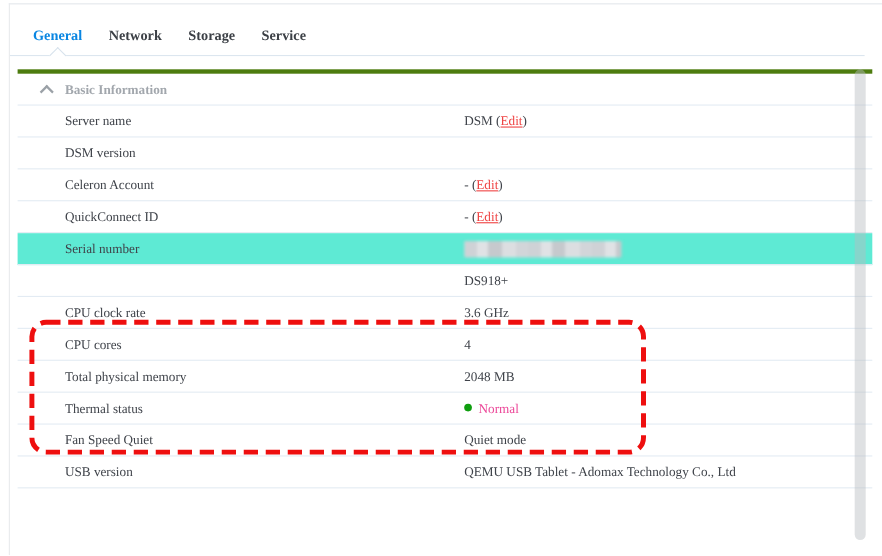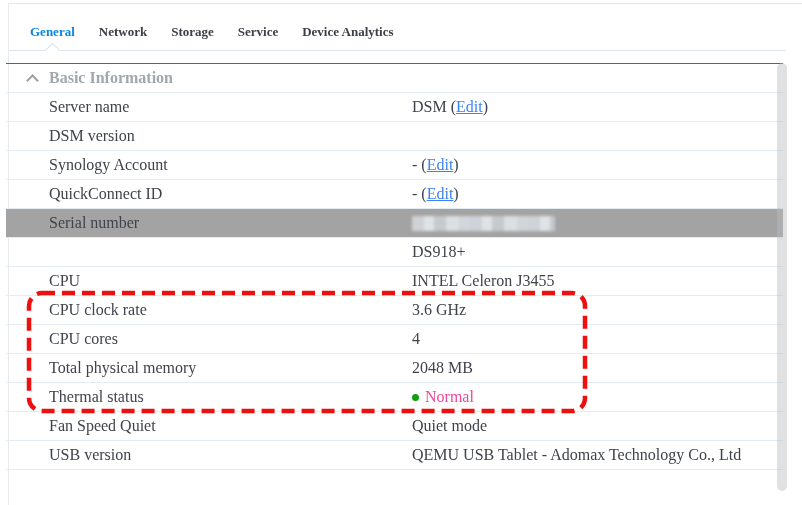--- a/index.html
+++ b/index.html
@@ -16,31 +16,31 @@
   .tabbar{position:absolute;left:30px;top:24px;display:flex;gap:24px;font-size:13px;font-weight:bold;color:#3c4046;}
   .tab{cursor:pointer;white-space:nowrap;}
   .tab.active{color:#0986e2;}
   .tab-divider{position:absolute;left:9px;top:50px;width:777px;height:1px;background:#dce6ef;}
   .tab-notch{
     position:absolute;left:47px;top:45px;width:10px;height:10px;background:#ffffff;
     border-left:1px solid #d7e2ec;border-top:1px solid #d7e2ec;transform:rotate(45deg);z-index:2;
   }
 
   
-  .table{position:absolute;left:6px;top:63px;width:777px;border-top:1px solid #4d7c0f;font-size:16px;color:#3f434a;}
+  .table{position:absolute;left:16px;top:63px;width:777px;border-top:4px solid #4d7c0f;font-size:12px;color:#3f434a;}
   .row{position:relative;height:29px;box-sizing:border-box;border-bottom:1px solid #e3ebf3;line-height:28px;white-space:nowrap;}
-  .row.hovered{background:#a3a3a3;padding-left:32px;}
+  .row.hovered{background:#5eead4;padding-left:32px;}
   .row .label{position:absolute;left:43px;top:0;}
   .row .value{position:absolute;left:406px;top:0;}
   .row.section .label{left:43px;font-weight:bold;color:#a2a7ad;}
   .caret{
     position:absolute;left:22px;top:12px;width:7px;height:7px;
     border-left:2px solid #9ba1a7;border-top:2px solid #9ba1a7;transform:rotate(45deg);
   }
-  .edit-link{color:#3b82f6;text-decoration:underline;cursor:pointer;}
+  .edit-link{color:#ef4444;text-decoration:underline;cursor:pointer;}
   .status-dot{display:inline-block;width:7px;height:7px;border-radius:50%;background:#0f9e0f;margin-right:6px;vertical-align:1px;}
   .status-text{color:#ec4899;}
   .redacted{
     display:inline-block;width:143px;height:15px;margin-top:7px;vertical-align:top;border-radius:1px;
     background:repeating-linear-gradient(90deg,#cfd2d6 0 12px,#e0e2e5 12px 22px,#c6c9cd 22px 34px,#dcdee1 34px 47px,#d2d5d9 47px 58px);
     filter:blur(1.6px);
   }
 
   
   .scroll-thumb{
@@ -57,21 +57,20 @@
 <div class="canvas">
 
   <div class="edge-top"></div>
   <div class="edge-left"></div>
 
   <div class="tabbar">
     <div class="tab active">General</div>
     <div class="tab">Network</div>
     <div class="tab">Storage</div>
     <div class="tab">Service</div>
-    <div class="tab">Device Analytics</div>
   </div>
   <div class="tab-divider"></div>
   <div class="tab-notch"></div>
 
   <div class="table">
 
     <div class="row section">
       <span class="caret"></span>
       <span class="label">Basic Information</span>
     </div>
@@ -79,43 +78,39 @@
     <div class="row">
       <span class="label">Server name</span>
       <span class="value"><span>DSM (</span><a class="edit-link">Edit</a><span>)</span></span>
     </div>
 
     <div class="row">
       <span class="label">DSM version</span>
     </div>
 
     <div class="row">
-      <span class="label">Synology Account</span>
+      <span class="label">Celeron Account</span>
       <span class="value"><span>- (</span><a class="edit-link">Edit</a><span>)</span></span>
     </div>
 
     <div class="row">
       <span class="label">QuickConnect ID</span>
       <span class="value"><span>- (</span><a class="edit-link">Edit</a><span>)</span></span>
     </div>
 
 
     <div class="row hovered">
       <span class="label">Serial number</span>
       <span class="value"><span class="redacted"></span></span>
     </div>
 
     <div class="row">
       <span class="value">DS918+</span>
     </div>
 
-    <div class="row">
-      <span class="label">CPU</span>
-      <span class="value">INTEL Celeron J3455</span>
-    </div>
 
     <div class="row">
       <span class="label">CPU clock rate</span>
       <span class="value">3.6 GHz</span>
     </div>
 
     <div class="row">
       <span class="label">CPU cores</span>
       <span class="value">4</span>
     </div>

